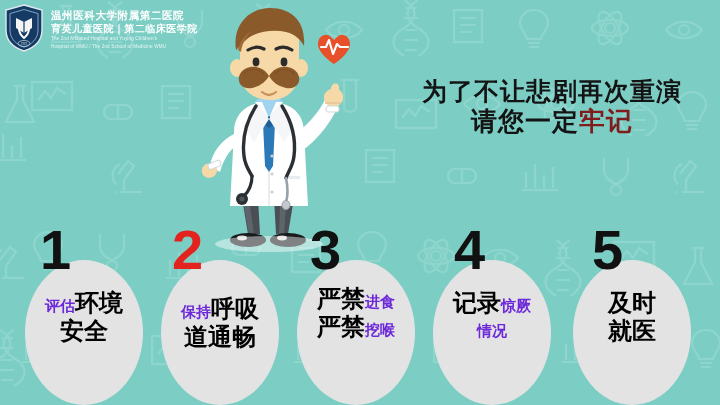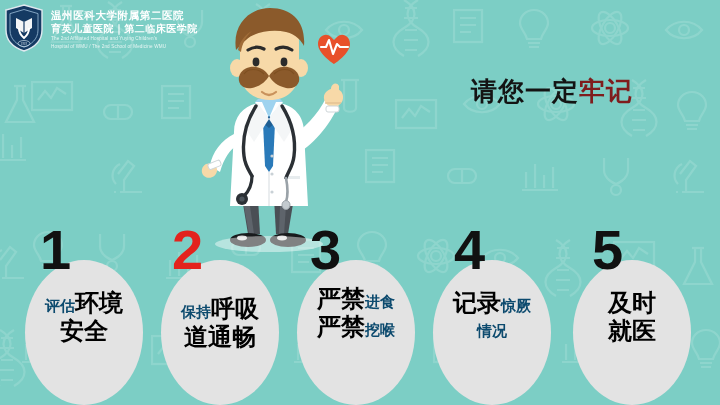--- a/index.html
+++ b/index.html
@@ -89,21 +89,21 @@
     background:#e3e3e3; border-radius:50%;
   }
   .item .txt {
     position:absolute; left:0; width:140px;
     text-align:center; z-index:2;
   }
   .tline { white-space:nowrap; line-height:25px; }
   .big { font-size:24px; font-weight:bold; }
   .sml { font-size:15px; font-weight:bold; }
   .red { color:#000000; }
-  .dark { color:#0c4a6e; }
+  .dark { color:#6d28d9; }
 </style>
 </head>
 <body>
 
 <div id="poster">
 
   <div id="bg-pattern">
     <svg viewBox="0 0 720 405" preserveAspectRatio="none" xmlns="http://www.w3.org/2000/svg">
       <defs>
         <g id="ic-dna" stroke="#a8e0d8" stroke-width="2.2" fill="none">
@@ -312,20 +312,21 @@
       <path d="M93 70 C86 58 70 58 64 68 C60 76 66 84 76 82 C85 80 90 75 93 70 Z" fill="#8b5a2b"></path>
       <path d="M93 70 C100 58 116 58 122 68 C126 76 120 84 110 82 C101 80 96 75 93 70 Z" fill="#8b5a2b"></path>
       <path d="M88 68 C82 62 72 62 68 68" stroke="#724615" stroke-width="1.2" fill="none" opacity=".5"></path>
       <path d="M98 68 C104 62 114 62 118 68" stroke="#724615" stroke-width="1.2" fill="none" opacity=".5"></path>
 
       <path d="M86 86 q7 6 14 0" stroke="#c9925c" stroke-width="2.2" fill="none" stroke-linecap="round"></path>
     </svg>
   </div>
 
   <div id="headline">
+    <div class="hl-line l2">为了不让悲剧再次重演</div>
     <div class="hl-line"><span>请您一定</span><span class="hl-red">牢记</span></div>
   </div>
 
   <div id="items">
       <div class="item" style="left: 14px;">
         <div class="bubble"></div>
         <div class="num" style="left: 26px;">1</div>
         <div class="txt" style="top: 62px;">
           <div class="tline"><span class="sml dark">评估</span><span class="big red">环境</span></div>
           <div class="tline"><span class="big red">安全</span></div>

